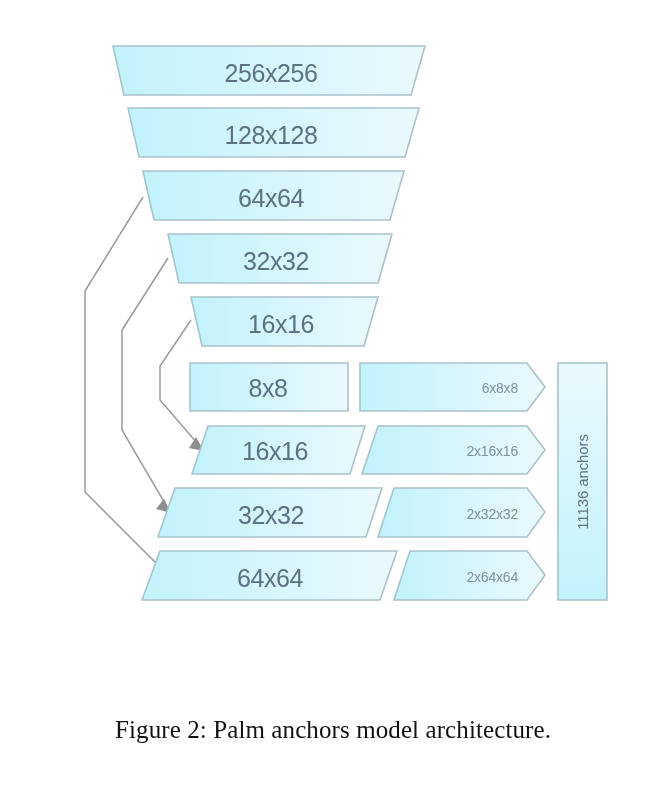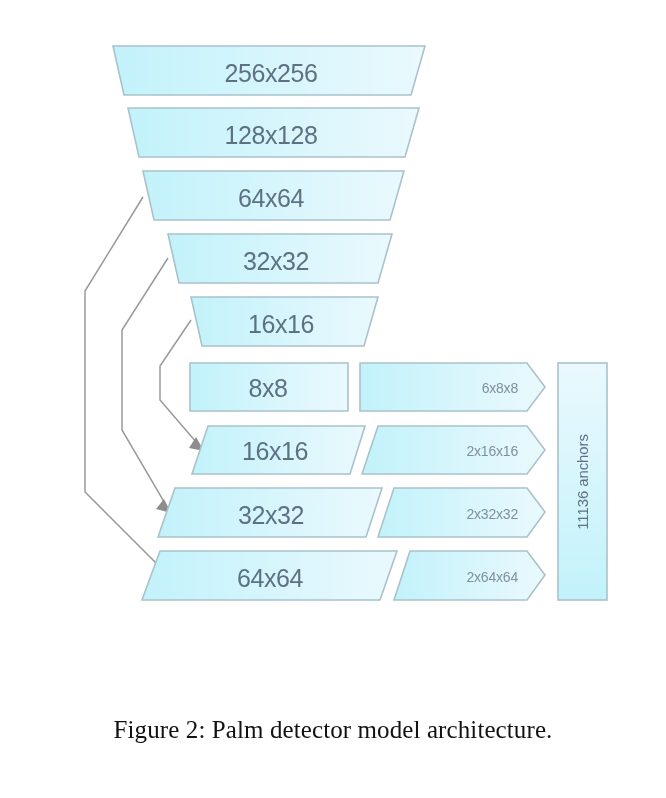--- a/index.html
+++ b/index.html
@@ -185,15 +185,15 @@
 
     </g>
 
     <g>
       <rect class="shape-outline" fill="url(#grad-block-v)" x="558" y="363" width="49" height="237"></rect>
       <text class="anchors-label" x="588" y="482" text-anchor="middle" transform="rotate(-90 588 482)">11136 anchors</text>
     </g>
 
   </svg>
 
-  <div id="caption">Figure 2: Palm detector model architecture.</div>
+  <div id="caption">Figure 2: Palm anchors model architecture.</div>
 
 </div>
 
 </body></html>

